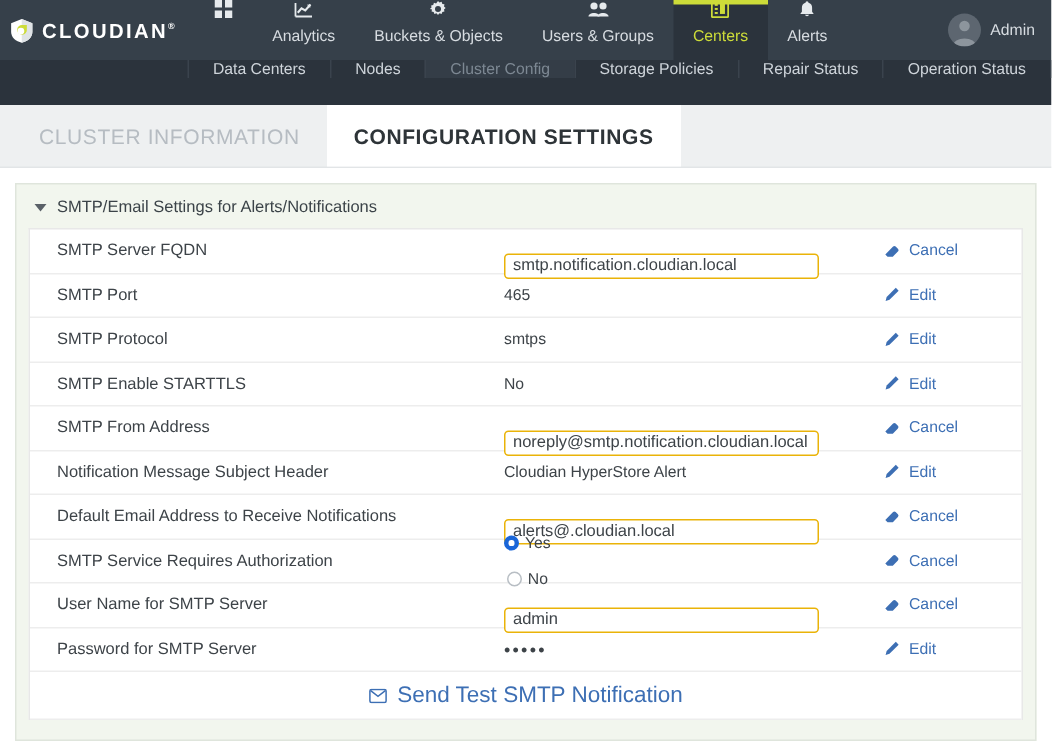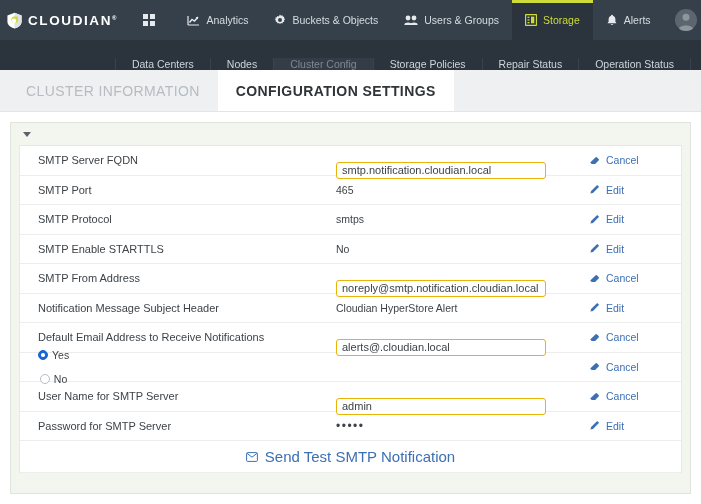--- a/index.html
+++ b/index.html
@@ -40,20 +40,21 @@
   .nav-item {
     display: flex;
     align-items: center;
     gap: 6px;
     padding: 0 13px;
     color: #d7dce1;
     font-size: 10.5px;
     white-space: nowrap;
     position: relative;
     cursor: pointer;
+    flex-direction: column;
   }
   .nav-item .nav-ico { display: flex; align-items: center; }
   .nav-item.active {
     background: #2b333c;
     color: #cddc39;
   }
   .nav-item.active::before {
     content: "";
     position: absolute;
     left: 0; right: 0; top: 0;
@@ -70,22 +71,21 @@
     background: #5d6670; display: flex; align-items: flex-end; justify-content: center;
     overflow: hidden; flex: none;
   }
 
   
   .subnav {
     height: 30px;
     background: #2b333c;
     display: flex;
     justify-content: flex-end;
-    align-items: flex-end;
-    padding-right: 10px;
+    align-items: flex-start;
   }
   .subnav-item {
     display: flex; align-items: center;
     padding: 0 16px;
     color: #ced4da;
     font-size: 10.5px;
     white-space: nowrap;
     border-left: 1px solid #3a434d;
     cursor: pointer;
   }
@@ -283,21 +283,21 @@
     <div class="nav-item active">
       <span class="nav-ico">
         <svg width="12" height="12" viewBox="0 0 12 12">
             <rect x="0.5" y="0.5" width="11" height="11" rx="1" fill="none" stroke="#cddc39" stroke-width="1.3"></rect>
             <rect x="2.5" y="2.6" width="2" height="1.3" fill="#cddc39"></rect>
             <rect x="2.5" y="5.3" width="2" height="1.3" fill="#cddc39"></rect>
             <rect x="2.5" y="8" width="2" height="1.3" fill="#cddc39"></rect>
             <rect x="6" y="2.6" width="3.3" height="6.7" fill="#cddc39"></rect>
           </svg>
       </span>
-      <span>Storage</span>
+      <span>Centers</span>
     </div>
 
     <div class="nav-item">
       <span class="nav-ico">
         <svg width="12" height="12" viewBox="0 0 12 12">
             <path d="M6 0.8 a1 1 0 0 1 1 1 A3.4 3.4 0 0 1 9.4 5.1 V7.8 l1.1 1.5 H1.5 L2.6 7.8 V5.1 A3.4 3.4 0 0 1 5 1.8 a1 1 0 0 1 1-1 z" fill="#e6eaed"></path>
             <path d="M4.6 9.9 a1.5 1.5 0 0 0 2.8 0 z" fill="#e6eaed"></path>
           </svg>
       </span>
       <span>Alerts</span>
@@ -332,20 +332,21 @@
 <div class="tabstrip">
   <div class="tab">CLUSTER INFORMATION</div>
   <div class="tab active">CONFIGURATION SETTINGS</div>
 </div>
 
 <div class="page">
   <div class="panel">
 
     <div class="panel-header">
       <span class="tri"></span>
+      <span>SMTP/Email Settings for Alerts/Notifications</span>
     </div>
 
     <div class="panel-body">
 
       <div class="row">
         <div class="row-label">SMTP Server FQDN</div>
         <div class="row-value">
           <input class="txt" type="text" value="smtp.notification.cloudian.local" style="">
         </div>
         <div class="row-action">
@@ -420,20 +421,21 @@
         </div>
         <div class="row-action">
           <svg width="11" height="11" viewBox="0 0 11 11">
               <path d="M1.2 7.6 L6.4 2.4 a1.2 1.2 0 0 1 1.7 0 l1.5 1.5 a1.2 1.2 0 0 1 0 1.7 L6.2 9.1 H2.7 z" fill="#3d6fb4"></path>
             </svg>
           <span>Cancel</span>
         </div>
       </div>
 
       <div class="row">
+        <div class="row-label">SMTP Service Requires Authorization</div>
         <div class="row-value">
           <div class="radios">
             <span class="radio">
               <span class="dot on"></span>
               <span>Yes</span>
             </span>
             <span class="radio">
               <span class="dot"></span>
               <span>No</span>
             </span>

